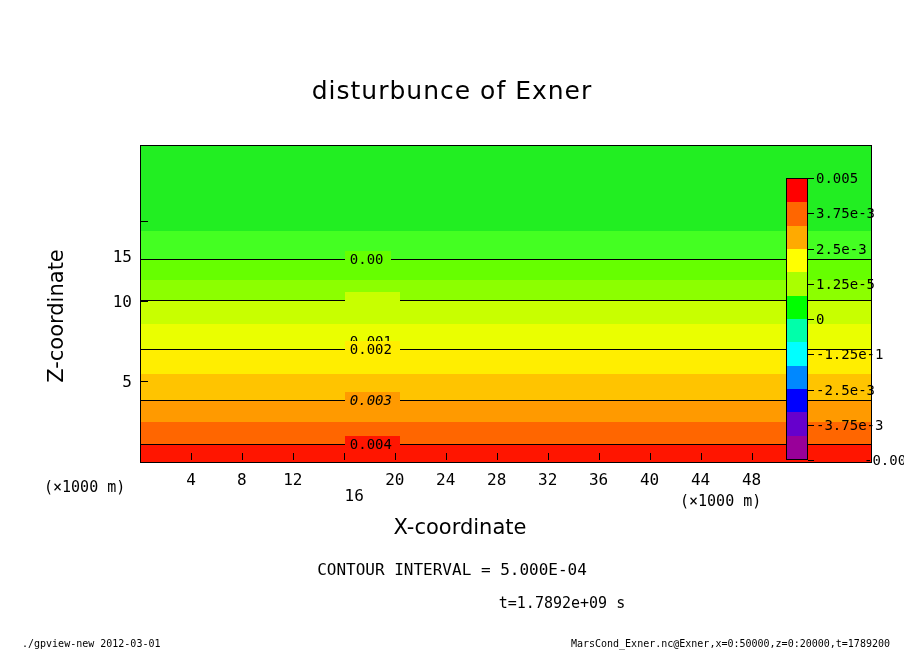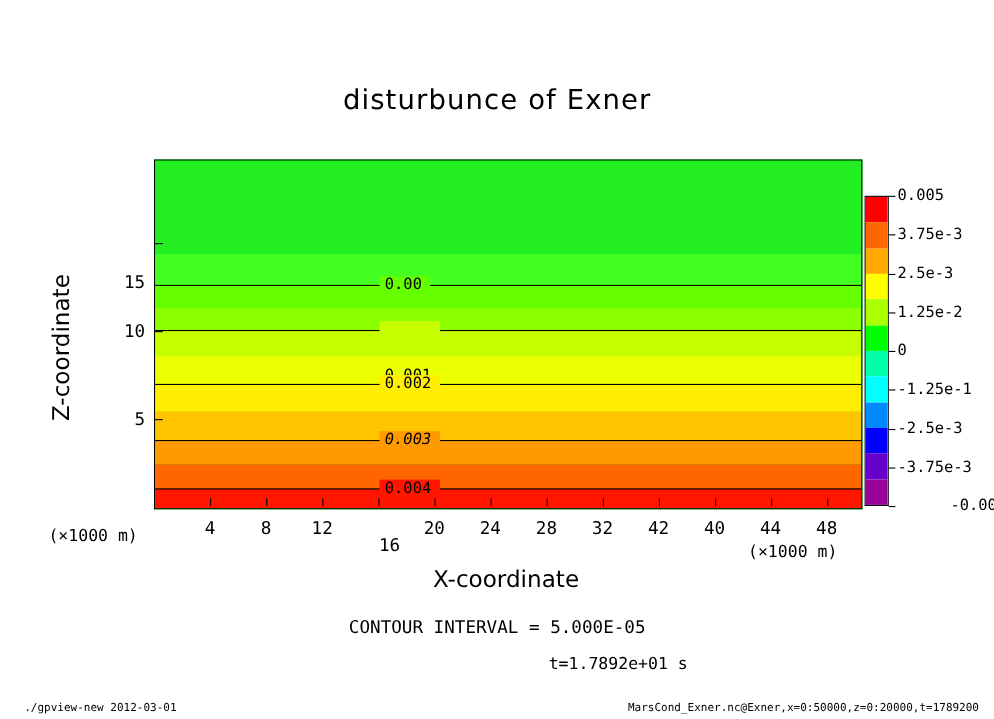--- a/index.html
+++ b/index.html
@@ -18,21 +18,21 @@
     left:0;top:76px;width:904px;
     text-align:center;
     font-family:"DejaVu Sans", sans-serif;
     font-size:25px;
     letter-spacing:1px;
   }
 
   
   #plot-frame{
     left:140px;top:145px;
-    width:644px;height:318px;
+    width:732px;height:318px;
     border:1.5px solid #000;
     box-sizing:border-box;
     overflow:hidden;
     background:#00ff00;
   }
   #fill-layer{position:absolute;left:0;top:0;width:100%;height:100%;}
   .band{position:absolute;left:0;width:100%;}
   .cline{
     position:absolute;left:0;width:100%;
     height:0;border-top:1.4px solid #000;
@@ -178,21 +178,21 @@
     <div class="abs xtick" style="left: 343.84px; top: 486px; text-align: right;">16</div>
     <div class="abs xtickmark" style="left: 394.8px; top: 453px;"></div>
     <div class="abs xtick" style="left: 394.8px; top: 470px;">20</div>
     <div class="abs xtickmark" style="left: 445.76px; top: 453px;"></div>
     <div class="abs xtick" style="left: 445.76px; top: 470px;">24</div>
     <div class="abs xtickmark" style="left: 496.72px; top: 453px;"></div>
     <div class="abs xtick" style="left: 496.72px; top: 470px;">28</div>
     <div class="abs xtickmark" style="left: 547.68px; top: 453px;"></div>
     <div class="abs xtick" style="left: 547.68px; top: 470px;">32</div>
     <div class="abs xtickmark" style="left: 598.64px; top: 453px;"></div>
-    <div class="abs xtick" style="left: 598.64px; top: 470px;">42</div>
+    <div class="abs xtick" style="left: 598.64px; top: 470px;">36</div>
     <div class="abs xtickmark" style="left: 649.6px; top: 453px;"></div>
     <div class="abs xtick" style="left: 649.6px; top: 470px;">40</div>
     <div class="abs xtickmark" style="left: 700.56px; top: 453px;"></div>
     <div class="abs xtick" style="left: 700.56px; top: 470px;">44</div>
     <div class="abs xtickmark" style="left: 751.52px; top: 453px;"></div>
     <div class="abs xtick" style="left: 751.52px; top: 470px;">48</div>
   </div>
 
 <div class="abs" id="xlabel">X-coordinate</div>
 <div class="abs" id="xunit-left">(×1000 m)</div>
@@ -213,29 +213,29 @@
     <div class="cbseg" style="height: 23.3333px; background: rgb(153, 0, 153);"></div>
   </div>
 <div id="cbtick-layer">
     <div class="abs cbtickmark" style="top: 178px;"></div>
     <div class="abs cbtick" style="top: 178px;">0.005</div>
     <div class="abs cbtickmark" style="top: 213.25px;"></div>
     <div class="abs cbtick" style="top: 213.25px;">3.75e-3</div>
     <div class="abs cbtickmark" style="top: 248.5px;"></div>
     <div class="abs cbtick" style="top: 248.5px;">2.5e-3</div>
     <div class="abs cbtickmark" style="top: 283.75px;"></div>
-    <div class="abs cbtick" style="top: 283.75px;">1.25e-2</div>
+    <div class="abs cbtick" style="top: 283.75px;">1.25e-5</div>
     <div class="abs cbtickmark" style="top: 319px;"></div>
     <div class="abs cbtick" style="top: 319px;">0</div>
     <div class="abs cbtickmark" style="top: 354.25px;"></div>
     <div class="abs cbtick" style="top: 354.25px;">-1.25e-1</div>
     <div class="abs cbtickmark" style="top: 389.5px;"></div>
     <div class="abs cbtick" style="top: 389.5px;">-2.5e-3</div>
     <div class="abs cbtickmark" style="top: 424.75px;"></div>
     <div class="abs cbtick" style="top: 424.75px;">-3.75e-3</div>
     <div class="abs cbtickmark" style="top: 460px;"></div>
     <div class="abs cbtick" style="top: 460px; margin-left: 48px;">-0.005</div>
   </div>
 
-<div class="abs" id="contour-interval">CONTOUR INTERVAL = 5.000E-05</div>
-<div class="abs" id="time-label">t=1.7892e+01 s</div>
+<div class="abs" id="contour-interval">CONTOUR INTERVAL = 5.000E-04</div>
+<div class="abs" id="time-label">t=1.7892e+09 s</div>
 <div class="abs" id="footer-left">./gpview-new  2012-03-01</div>
 <div class="abs" id="footer-right">MarsCond_Exner.nc@Exner,x=0:50000,z=0:20000,t=1789200</div>
 
 </body></html>

